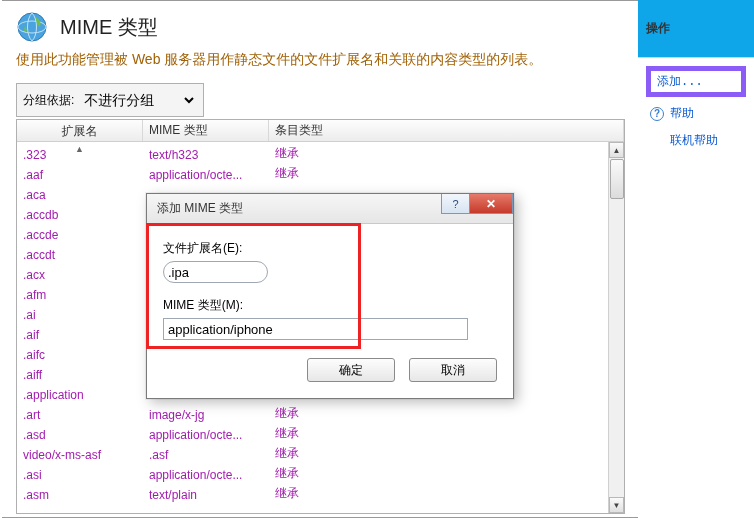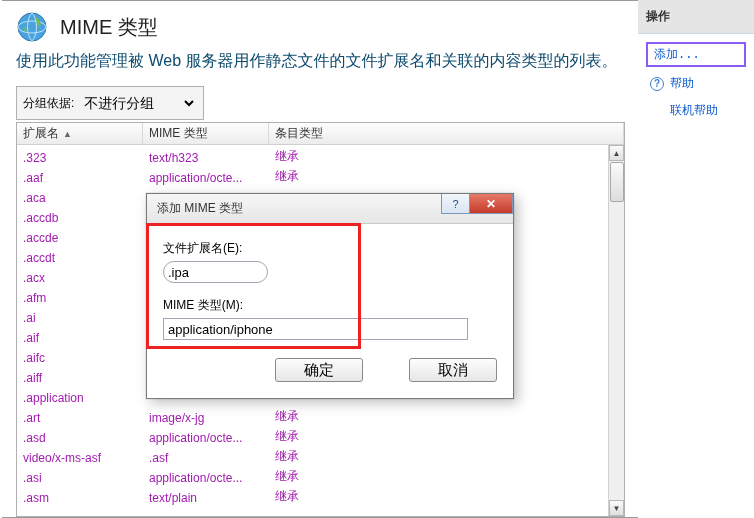--- a/index.html
+++ b/index.html
@@ -31,22 +31,22 @@
   .globe-icon {
     width: 32px; height: 32px;
     margin-right: 12px;
   }
   .page-title {
     font-size: 20px;
     font-weight: 400;
     color: #222;
   }
   .description {
-    font-size: 16px;
-    color: #0c4a6e;
+    font-size: 14px;
+    color: #a16207;
     margin-bottom: 14px;
   }
   .group-row {
     display: flex;
     align-items: center;
     gap: 6px;
     border: 1px solid #b0b0b0;
     background: #f4f4f4;
     padding: 7px 6px;
     width: 188px;
@@ -75,21 +75,21 @@
   }
   .gh-col {
     padding: 3px 6px;
     border-right: 1px solid #d8d8d8;
     display: flex;
     align-items: center;
     gap: 4px;
     cursor: pointer;
   }
   .gh-col .sort { font-size: 9px; color: #666; }
-  .col-ext { width: 126px; }
+  .col-ext { width: 126px; flex-direction: column; }
   .col-mime { width: 126px; }
   .col-entry { flex: 1; }
   .grid-body {
     height: calc(100% - 22px);
     overflow: hidden;
     position: relative;
   }
   .row {
     display: flex;
     height: 20px;
@@ -126,43 +126,43 @@
   .sb-bot { position: absolute; bottom: 0; }
 
   
   .actions-pane {
     position: absolute;
     left: 638px; top: 0;
     width: 116px; height: 518px;
     background: #fff;
   }
   .actions-header {
-    background: #e5e5e5;
+    background: #0ea5e9;
     border-bottom: 1px solid #cbd6e2;
-    padding: 8px 8px;
+    padding: 20px 8px;
     font-size: 12px;
     font-weight: bold;
     color: #333;
   }
   .actions-body {
     padding: 8px 8px;
     display: flex;
     flex-direction: column;
     gap: 6px;
   }
   .action-link {
     color: #0b5bd3;
     font-size: 12px;
     cursor: pointer;
     padding: 2px 4px;
     display: flex;
     align-items: center;
     gap: 6px;
   }
-  .rb-add { border: 2px solid #8b5cf6; padding: 2px 6px; font-family: Liberation Mono, monospace; }
+  .rb-add { border: 5px solid #8b5cf6; padding: 2px 6px; font-family: Liberation Mono, monospace; }
   .help-icon {
     width: 14px; height: 14px;
     border: 1px solid #3a7fce;
     border-radius: 50%;
     color: #3a7fce;
     font-size: 10px;
     display: inline-flex;
     align-items: center; justify-content: center;
     font-weight: bold;
   }
@@ -220,26 +220,25 @@
   .in-long { width: 305px; }
   .field-gap { height: 14px; }
   .dlg-buttons {
     display: flex;
     justify-content: flex-end;
     gap: 14px;
     padding: 8px 16px 16px 16px;
   }
   .dlg-btn {
     width: 88px; height: 24px;
-    font-size: 15px;
+    font-size: 12px;
     background: linear-gradient(#fdfdfd,#e7e7e7);
     border: 1px solid #8a8a8a;
     border-radius: 3px;
     cursor: pointer;
-    margin-left: 32px;
   }
   .rb-fields {
     position: absolute;
     left: 146px; top: 223px;
     width: 215px; height: 126px;
     border: 3px solid #e22;
     pointer-events: none;
   }
 </style>
 </head>

